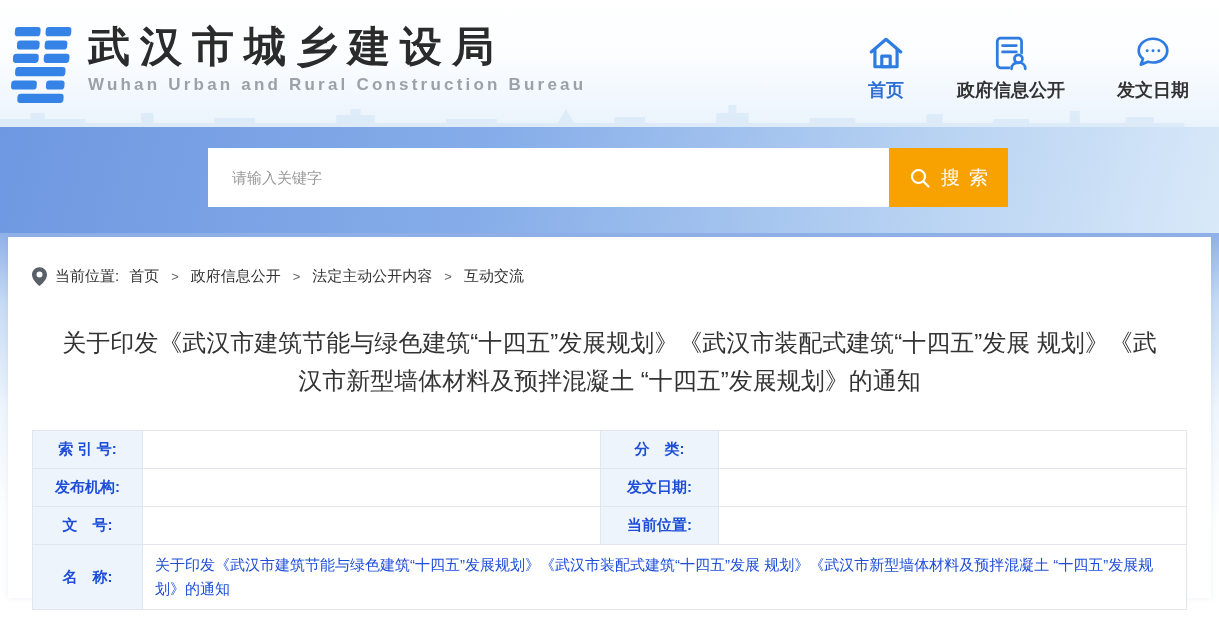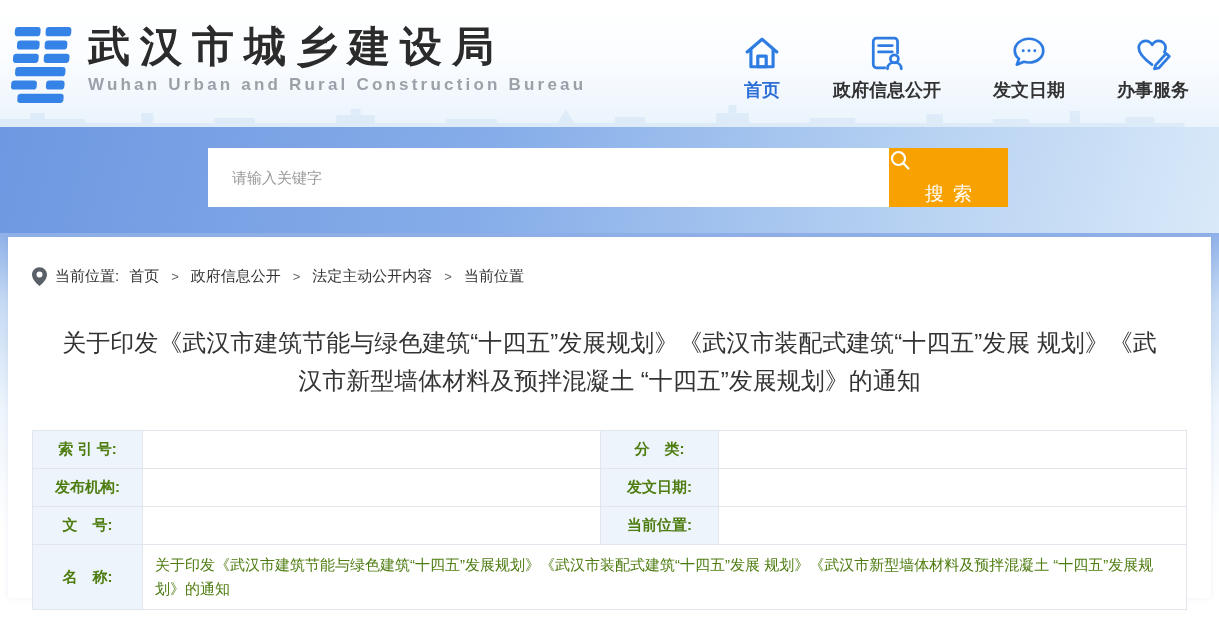--- a/index.html
+++ b/index.html
@@ -47,22 +47,22 @@
   }
   .search-box { display: flex; width: 800px; height: 59px; }
   .search-input {
     flex: 1; border: none; outline: none; background: #ffffff;
     padding: 0 24px; font-size: 15px; color: #a16207;
     font-family: "Liberation Sans", "DejaVu Sans", sans-serif;
   }
   .search-input::placeholder { color: #999; }
   .search-button {
     width: 119px; border: none; background: #f7a200; color: #fff;
-    display: flex; justify-content: center; gap: 10px;
-    cursor: pointer; font-family: "Liberation Sans", "DejaVu Sans", sans-serif; flex-direction: column;
+    display: flex; align-items: center; justify-content: center; gap: 10px;
+    cursor: pointer; font-family: "Liberation Sans", "DejaVu Sans", sans-serif;
   }
   .search-button .btn-label { font-size: 19px; letter-spacing: 9px; margin-right: -9px; }
 
   
   .page-backdrop {
     height: 389px;
     background: linear-gradient(180deg, #8fb0e8 0%, #c6dbf4 18%, #eef5fc 45%, #ffffff 75%);
     padding: 4px 8px 0;
   }
   .content-panel {
@@ -85,21 +85,21 @@
   .article-title {
     margin: 38px 22px 0;
     font-size: 24px; line-height: 38px; color: #333;
     text-align: center; font-weight: 500;
   }
 
   
   .meta-table-wrap { margin-top: 30px; }
   table.meta-table {
     width: 100%; border-collapse: collapse; table-layout: fixed;
-    font-size: 15px; color: #4d7c0f;
+    font-size: 15px; color: #1d4ed8;
   }
   table.meta-table td { border: 1px solid #e2e6ec; }
   td.meta-label {
     background: #eef4fc; font-weight: bold; text-align: center;
     white-space: pre; height: 38px;
   }
   td.meta-value { background: #ffffff; padding: 6px 12px; }
   tr.name-row td { height: 56px; }
   tr.name-row .meta-value { line-height: 24px; padding: 8px 12px; }
 </style>
@@ -153,27 +153,20 @@
       </div>
       <div class="nav-item">
         <svg class="nav-icon" viewBox="0 0 36 36" fill="none" stroke="#2e7ce2" stroke-width="2.6" stroke-linecap="round" stroke-linejoin="round">
           <path d="M18 4.5 c7.5 0 13.5 5 13.5 11.3 S25.5 27 18 27 c-1.7 0-3.3-.2-4.8-.7 L6.5 29 l2-5.6 c-2.5-2-4-4.6-4-7.6 C4.5 9.5 10.5 4.5 18 4.5 z"></path>
           <circle cx="12.5" cy="15.8" r="1.4" fill="#2e7ce2" stroke="none"></circle>
           <circle cx="18" cy="15.8" r="1.4" fill="#2e7ce2" stroke="none"></circle>
           <circle cx="23.5" cy="15.8" r="1.4" fill="#2e7ce2" stroke="none"></circle>
         </svg>
         <span class="nav-label">发文日期</span>
       </div>
-      <div class="nav-item">
-        <svg class="nav-icon" viewBox="0 0 36 36" fill="none" stroke="#2e7ce2" stroke-width="2.6" stroke-linecap="round" stroke-linejoin="round">
-          <path d="M17 29 C9.5 23.5 4.5 18.5 4.5 13 C4.5 9.4 7.4 6.5 11 6.5 c2.5 0 4.8 1.4 6.2 3.8 C18.6 7.9 20.9 6.5 23.4 6.5 c3.6 0 6.5 2.9 6.5 6.5 0 1.4-.4 2.8-1.1 4.2"></path>
-          <path d="M20.5 29.5 L30.5 18.5 l3 2.7 -10 11 -4.2 .8 z"></path>
-        </svg>
-        <span class="nav-label">办事服务</span>
-      </div>
     </nav>
   </div>
 </header>
 
 <section class="search-band">
   <div class="search-box">
     <input class="search-input" type="text" placeholder="请输入关键字" style="">
     <button class="search-button">
       <svg width="22" height="22" viewBox="0 0 22 22" fill="none" stroke="#ffffff" stroke-width="2.2" stroke-linecap="round">
         <circle cx="9.5" cy="9.5" r="6.5"></circle>
@@ -191,21 +184,21 @@
       <svg class="pin-icon" viewBox="0 0 24 30">
         <path fill="#5a6068" d="M12 0 C5.4 0 0 5.4 0 12 c0 9 12 18 12 18 s12-9 12-18 C24 5.4 18.6 0 12 0 z M12 16.5 a4.8 4.8 0 1 1 0 -9.6 a4.8 4.8 0 0 1 0 9.6 z"></path>
       </svg>
       <span class="crumb-label">当前位置:</span>
       <span class="crumb-item">首页</span>
       <span class="crumb-sep">&gt;</span>
       <span class="crumb-item">政府信息公开</span>
       <span class="crumb-sep">&gt;</span>
       <span class="crumb-item">法定主动公开内容</span>
       <span class="crumb-sep">&gt;</span>
-      <span class="crumb-item">当前位置</span>
+      <span class="crumb-item">互动交流</span>
     </div>
 
     <h1 class="article-title">关于印发《武汉市建筑节能与绿色建筑“十四五”发展规划》《武汉市装配式建筑“十四五”发展 规划》《武汉市新型墙体材料及预拌混凝土 “十四五”发展规划》的通知</h1>
 
     <div class="meta-table-wrap">
       <table class="meta-table">
         <colgroup>
             <col style="width:110px">
             <col style="width:458px">
             <col style="width:118px">

